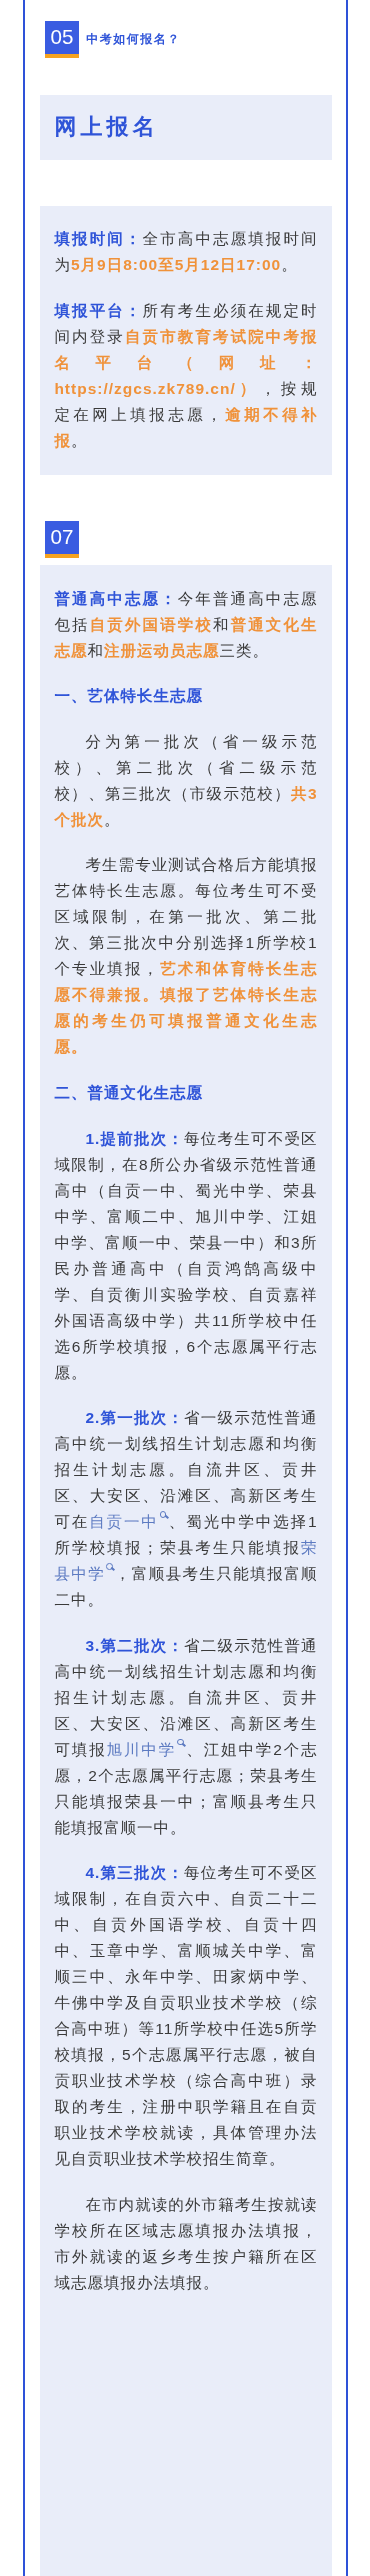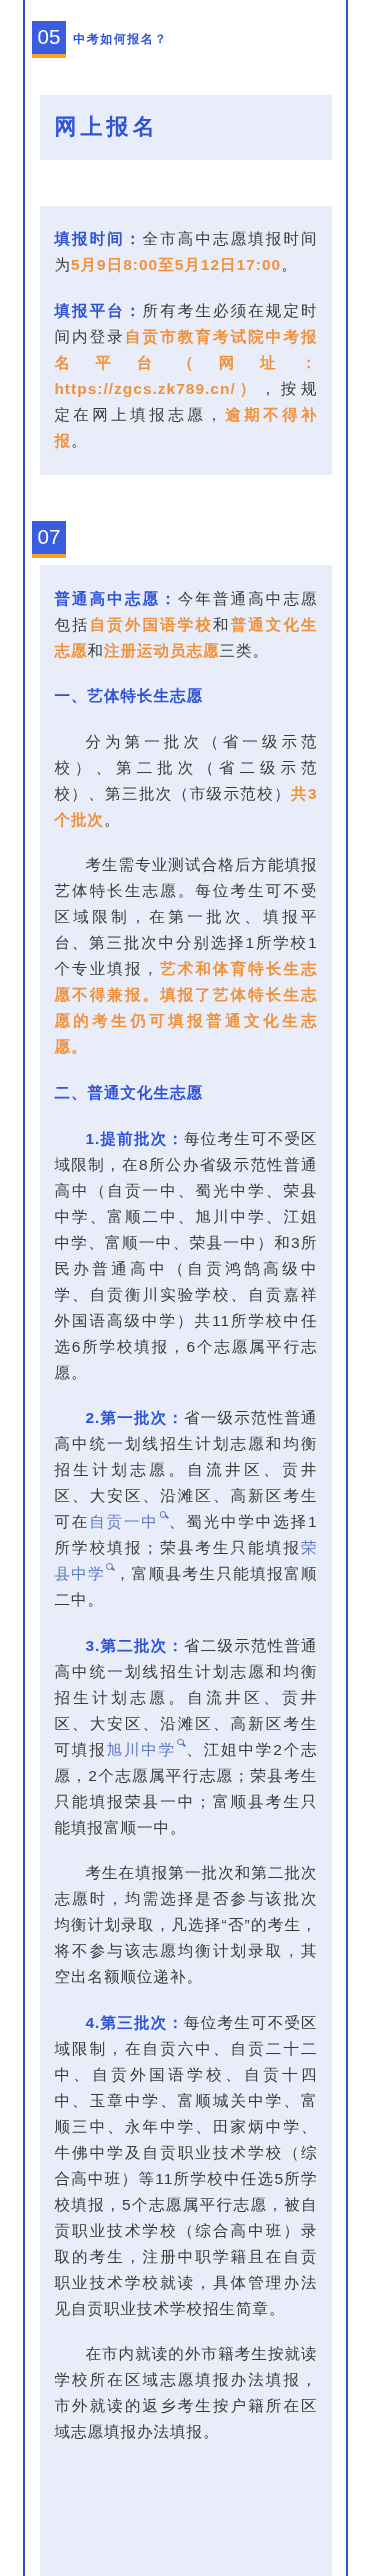--- a/index.html
+++ b/index.html
@@ -25,21 +25,21 @@
     flex-direction: column;
   }
   .section { display: block; }
   .sec-06, .sec-07 { margin-top: 46px; }
   .sec-07 { flex: 1; display: flex; flex-direction: column; }
 
   .sec-header { display: flex; align-items: flex-start; }
   .sec-05 .sec-header { margin-bottom: 37px; }
   .sec-06 .sec-header, .sec-07 .sec-header { margin-bottom: 7.2px; }
 
-  .badge { width: 34px; flex: none; margin-left: 7px; }
+  .badge { width: 34px; flex: none; margin-left: 20px; }
   .badge-num {
     width: 34px; height: 33px;
     display: flex; align-items: center; justify-content: center;
     background: var(--badge-blue);
     color: #ffffff; font-size: 20.6px; line-height: 1;
   }
   .badge-bar { width: 34px; height: 4.1px; background: var(--accent-orange-bar); }
 
   .sec-title {
     flex: 1; margin-left: 7.2px; max-width: 242px;
@@ -117,24 +117,23 @@
       <div class="sec-header">
         <div class="badge">
           <div class="badge-num">07</div>
           <div class="badge-bar"></div>
         </div>
       </div>
       <div class="card">
         <p class="blk para"><span class="r-label">普通高中志愿：</span><span class="r-text">今年普通高中志愿包括</span><span class="r-orange">自贡外国语学校</span><span class="r-text">和</span><span class="r-orange">普通文化生志愿</span><span class="r-text">和</span><span class="r-orange">注册运动员志愿</span><span class="r-text">三类。</span></p>
         <div class="blk heading">一、艺体特长生志愿</div>
         <p class="blk para indent"><span class="r-text">分为第一批次（省一级示范校）、第二批次（省二级示范校）、第三批次（市级示范校）</span><span class="r-orange">共3个批次</span><span class="r-text">。</span></p>
-        <p class="blk para indent"><span class="r-text">考生需专业测试合格后方能填报艺体特长生志愿。每位考生可不受区域限制，在第一批次、填报平台、第三批次中分别选择1所学校1个专业填报，</span><span class="r-orange">艺术和体育特长生志愿不得兼报。填报了艺体特长生志愿的考生仍可填报普通文化生志愿。</span></p>
+        <p class="blk para indent"><span class="r-text">考生需专业测试合格后方能填报艺体特长生志愿。每位考生可不受区域限制，在第一批次、第二批次、第三批次中分别选择1所学校1个专业填报，</span><span class="r-orange">艺术和体育特长生志愿不得兼报。填报了艺体特长生志愿的考生仍可填报普通文化生志愿。</span></p>
         <div class="blk heading">二、普通文化生志愿</div>
         <p class="blk para indent"><span class="r-label">1.提前批次：</span><span class="r-text">每位考生可不受区域限制，在8所公办省级示范性普通高中（自贡一中、蜀光中学、荣县中学、富顺二中、旭川中学、江姐中学、富顺一中、荣县一中）和3所民办普通高中（自贡鸿鹄高级中学、自贡衡川实验学校、自贡嘉祥外国语高级中学）共11所学校中任选6所学校填报，6个志愿属平行志愿。</span></p>
         <p class="blk para indent"><span class="r-label">2.第一批次：</span><span class="r-text">省一级示范性普通高中统一划线招生计划志愿和均衡招生计划志愿。自流井区、贡井区、大安区、沿滩区、高新区考生可在</span><span class="r-link">自贡一中</span><span class="mag"></span><span class="r-text">、蜀光中学中选择1所学校填报；荣县考生只能填报</span><span class="r-link">荣县中学</span><span class="mag"></span><span class="r-text">，富顺县考生只能填报富顺二中。</span></p>
         <p class="blk para indent"><span class="r-label">3.第二批次：</span><span class="r-text">省二级示范性普通高中统一划线招生计划志愿和均衡招生计划志愿。自流井区、贡井区、大安区、沿滩区、高新区考生可填报</span><span class="r-link">旭川中学</span><span class="mag"></span><span class="r-text">、江姐中学2个志愿，2个志愿属平行志愿；荣县考生只能填报荣县一中；富顺县考生只能填报富顺一中。</span></p>
-        <p class="blk para indent"><span class="r-text">考生在填报第一批次和第二批次志愿时，均需选择是否参与该批次均衡计划录取，凡选择“否”的考生，将不参与该志愿均衡计划录取，其空出名额顺位递补。</span></p>
         <p class="blk para indent"><span class="r-label">4.第三批次：</span><span class="r-text">每位考生可不受区域限制，在自贡六中、自贡二十二中、自贡外国语学校、自贡十四中、玉章中学、富顺城关中学、富顺三中、永年中学、田家炳中学、牛佛中学及自贡职业技术学校（综合高中班）等11所学校中任选5所学校填报，5个志愿属平行志愿，被自贡职业技术学校（综合高中班）录取的考生，注册中职学籍且在自贡职业技术学校就读，具体管理办法见自贡职业技术学校招生简章。</span></p>
         <p class="blk para indent"><span class="r-text">在市内就读的外市籍考生按就读学校所在区域志愿填报办法填报，市外就读的返乡考生按户籍所在区域志愿填报办法填报。</span></p>
       </div>
     </section>
   </div>
 
 
 </body></html>

